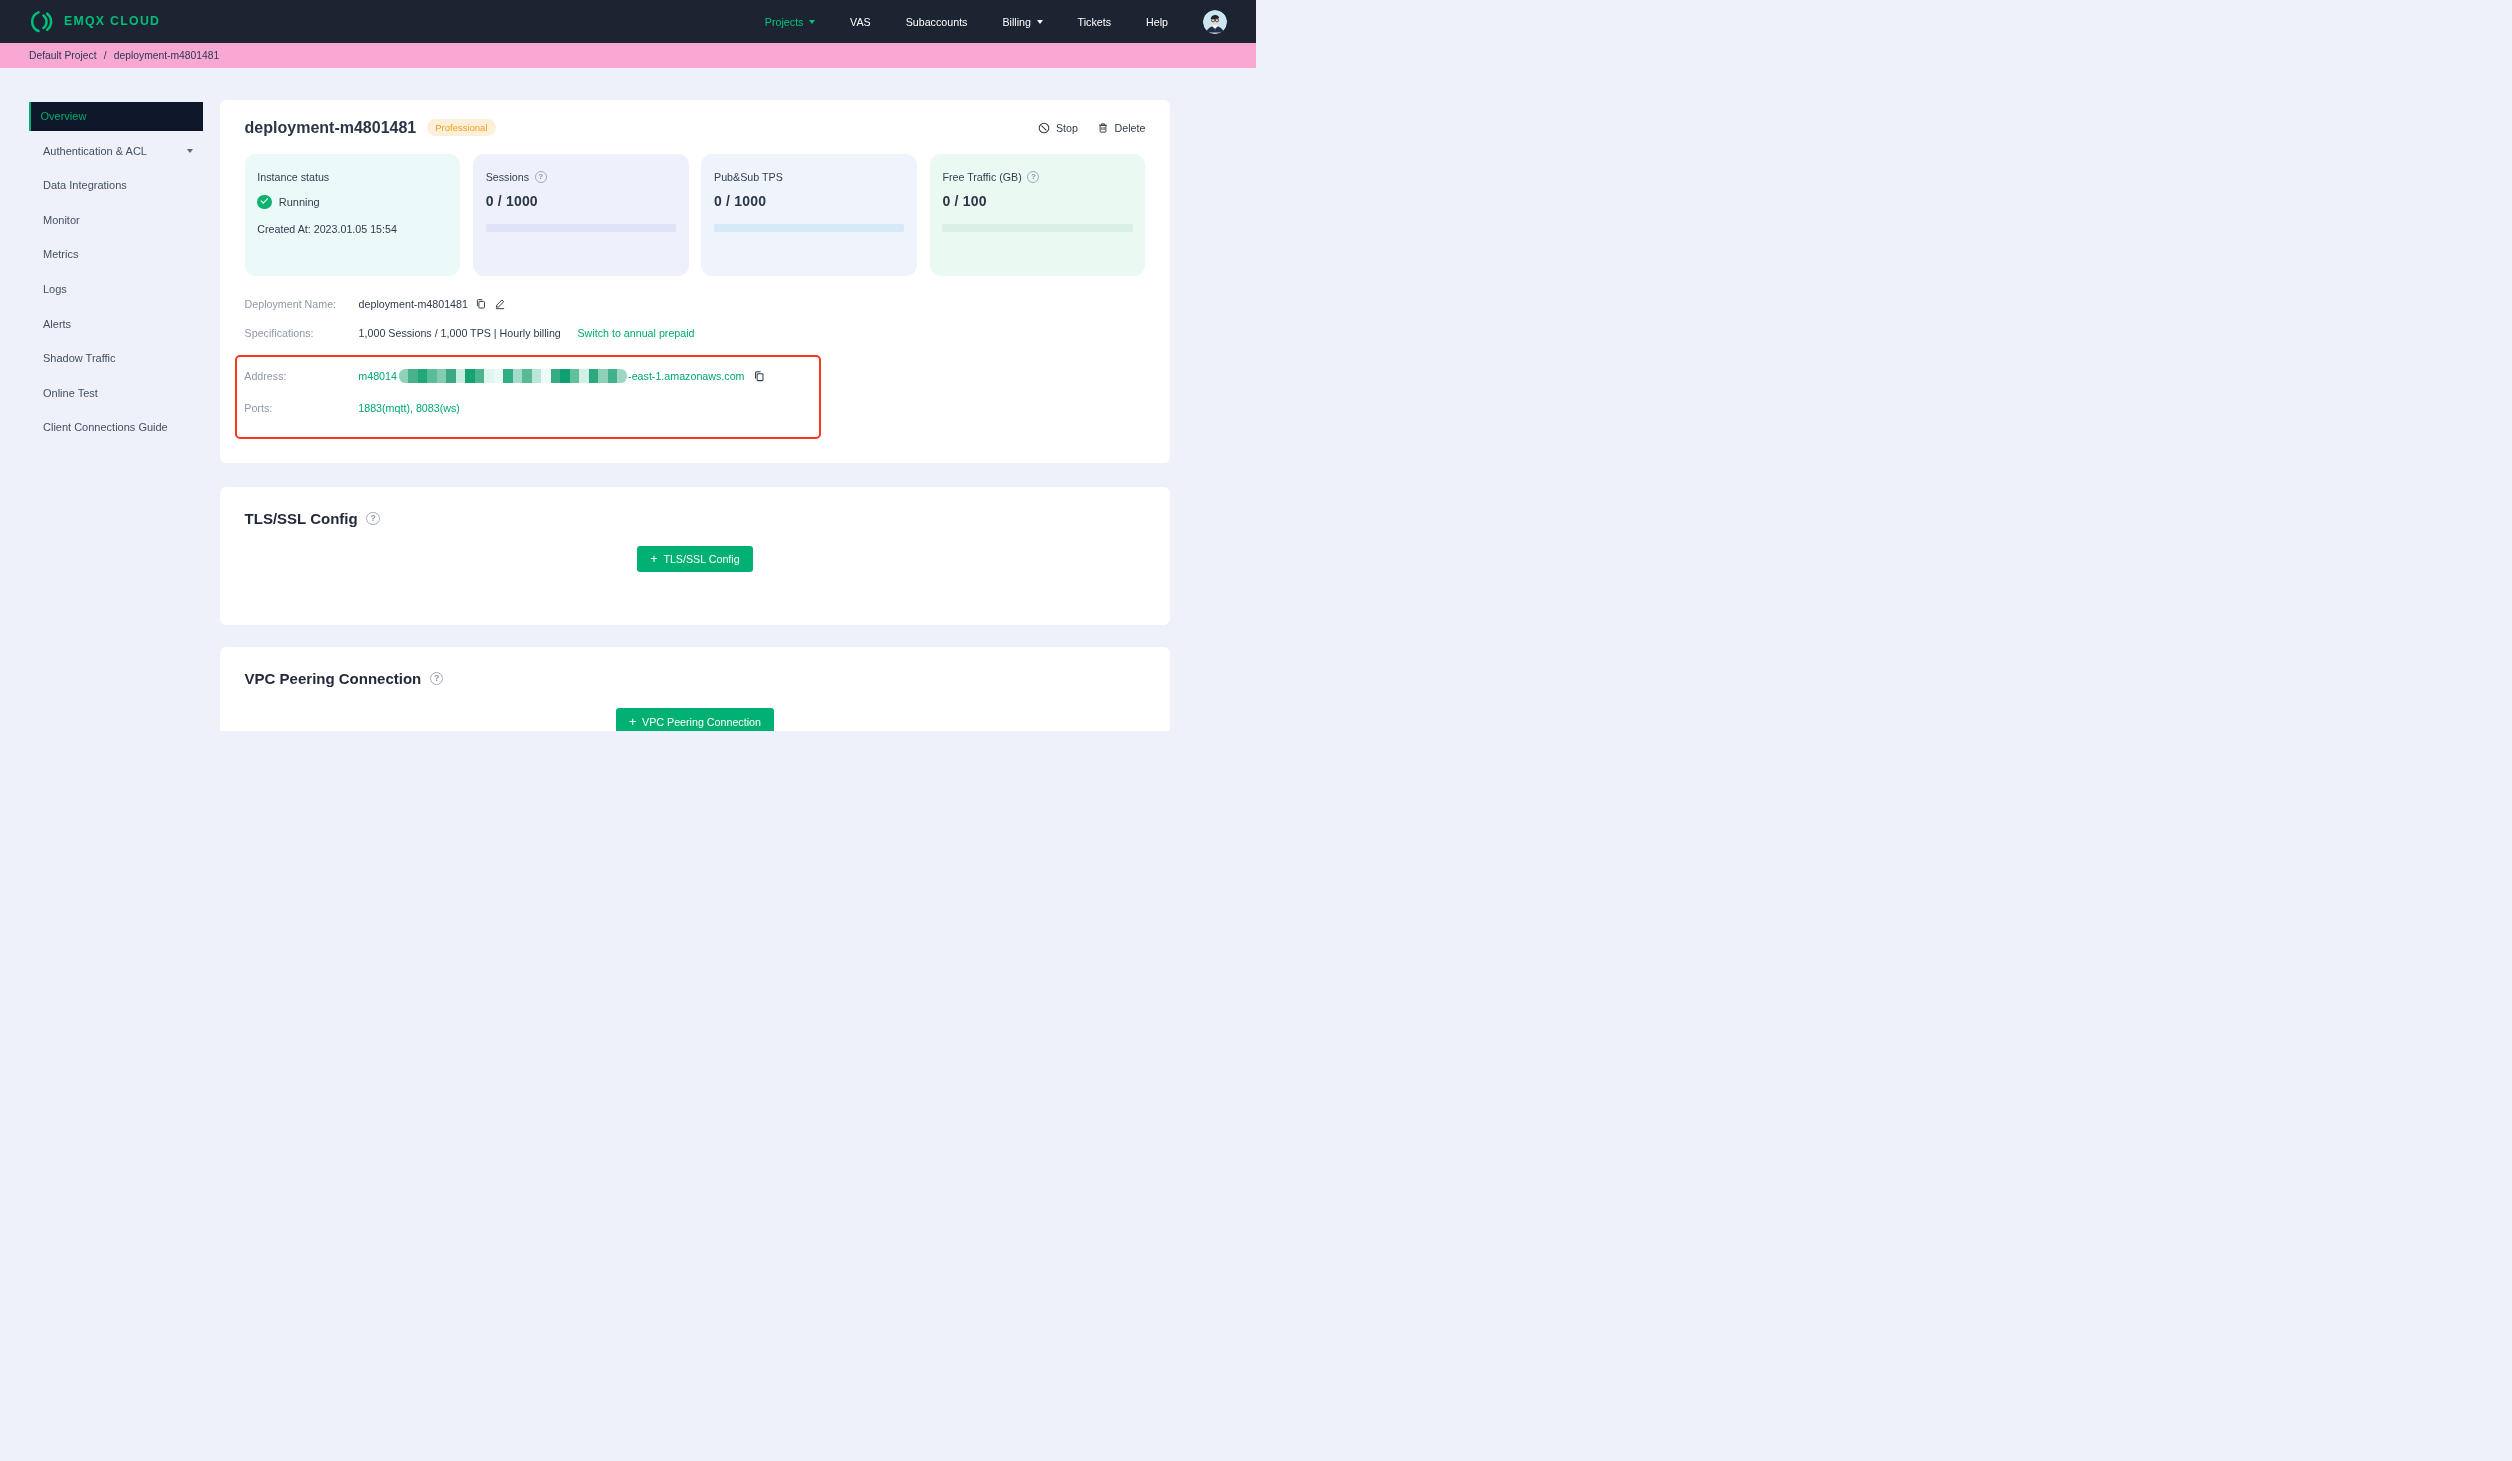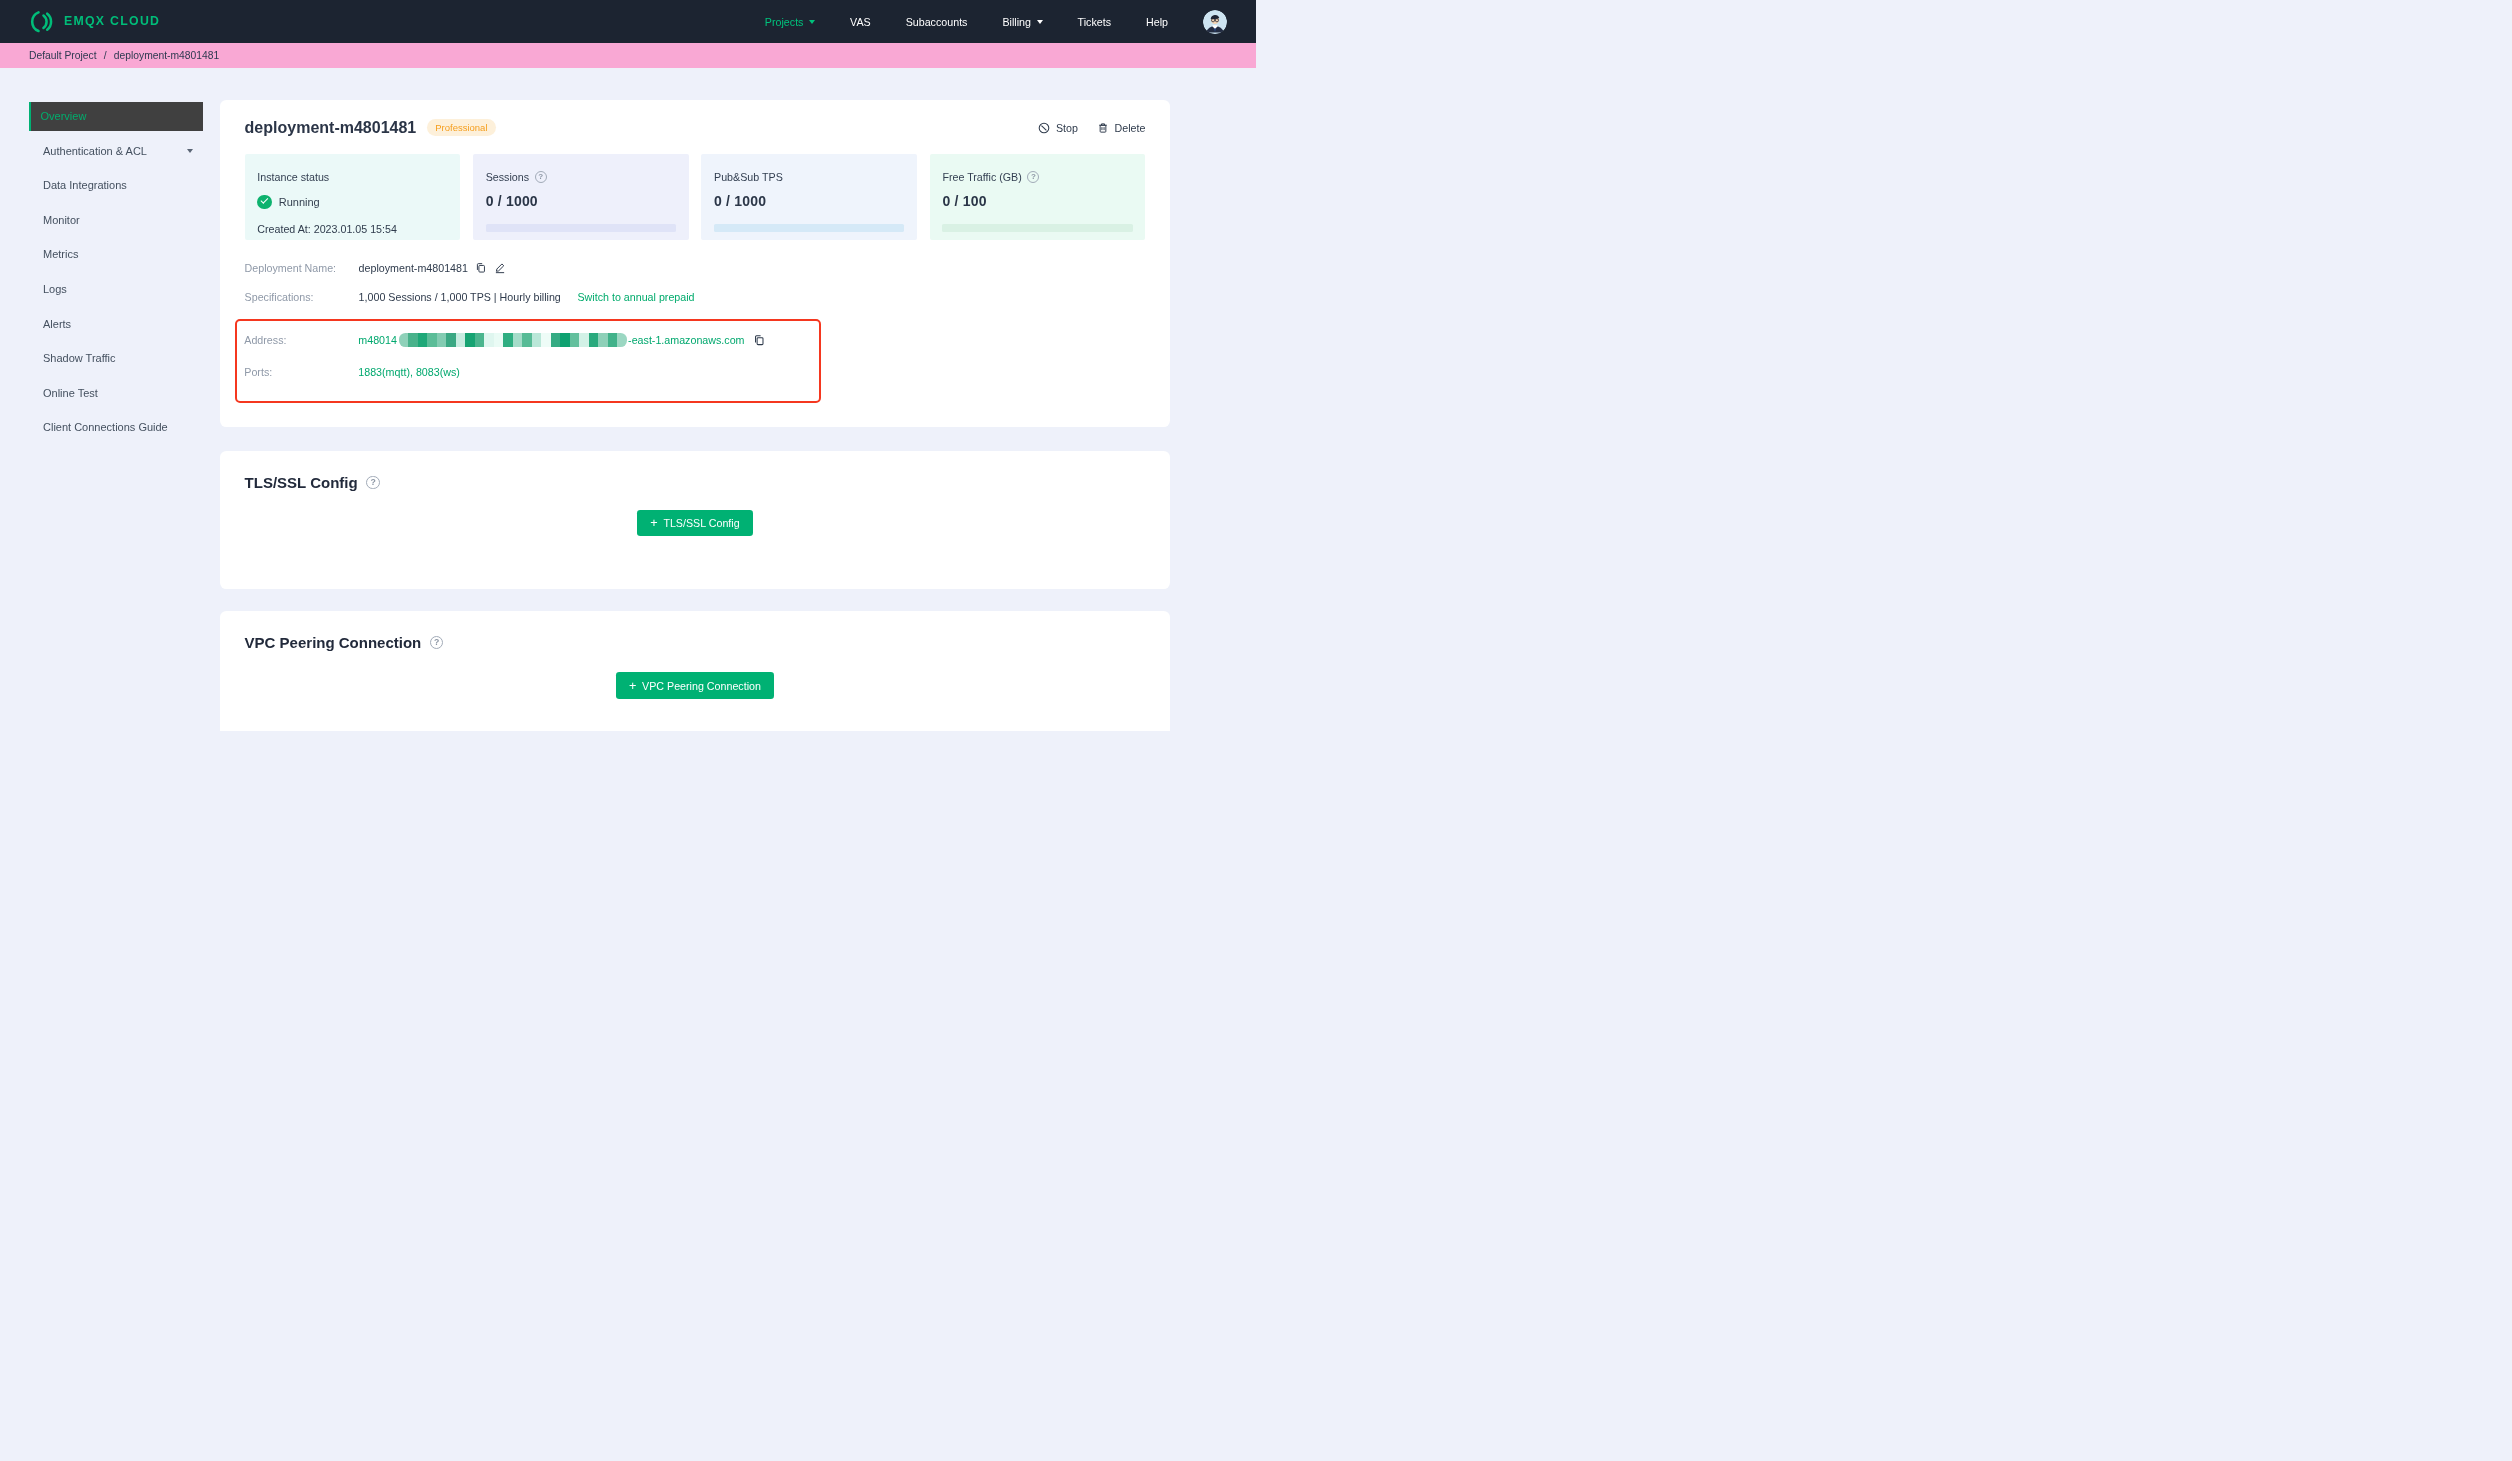--- a/index.html
+++ b/index.html
@@ -32,41 +32,41 @@
   .breadcrumb .crumb { cursor:pointer; }
   
   .layout { display:flex; height:663px; }
   .sidebar { width:220px; padding-top:34px; flex:0 0 auto; }
   .side-item {
     height:29px; margin:0 17.5px 5.6px 29px; display:flex; align-items:center;
     justify-content:space-between; padding:0 9.5px 0 12px; font-size:11px;
     color:#44505f; cursor:pointer; border-left:2.4px solid transparent;
   }
   .side-item.active {
-    background:#404040; color:#00ad6d; border-left:2.4px solid #00b173; padding-left:9.5px;
+    background:#0f172a; color:#00ad6d; border-left:2.4px solid #00b173; padding-left:9.5px;
   }
   .side-caret {
     width:0; height:0; border-left:3.6px solid transparent; border-right:3.6px solid transparent;
     border-top:4px solid #5a6575;
   }
   .content { width:950px; padding-top:32px; }
   .card { background:#fff; border-radius:6.4px; }
   
   .card-overview { padding:19px 24.6px 24px; }
   .title-row { display:flex; align-items:center; }
   .dep-title { font-size:16px; font-weight:bold; color:#2b3547; }
   .plan-badge {
     margin-left:10.3px; background:#fdf0da; color:#f59e1d; font-size:9.5px;
     padding:3.2px 8.7px; border-radius:8.7px;
   }
   .title-actions { margin-left:auto; display:flex; gap:19px; align-items:center; font-size:10.7px; color:#2f3b4c; }
   .action-btn { display:flex; align-items:center; gap:5.6px; cursor:pointer; }
   
   .stats-row { display:flex; gap:12.7px; margin-top:17.5px; }
-  .stat-card { flex:1; border-radius:2px; padding:12.7px 12.7px; height:86px; }
+  .stat-card { flex:1; border-radius:11px; padding:12.7px 12.7px; height:122px; }
   .stat-card.c-status  { background:#ebf9f8; }
   .stat-card.c-sessions{ background:#eef0fb; }
   .stat-card.c-tps     { background:#eff4fc; }
   .stat-card.c-traffic { background:#eafaf3; }
   .stat-title { font-size:10.7px; color:#333f51; display:flex; align-items:center; gap:5.6px; margin-top:4px; }
   .stat-value { font-size:14px; font-weight:bold; color:#2b3648; margin-top:10.3px; letter-spacing:0.2px; }
   .progress { margin-top:15px; height:8px; border-radius:1.6px; }
   .c-sessions .progress { background:#dfe3f7; }
   .c-tps      .progress { background:#d5e9f7; }
   .c-traffic  .progress { background:#d9f1e4; }

